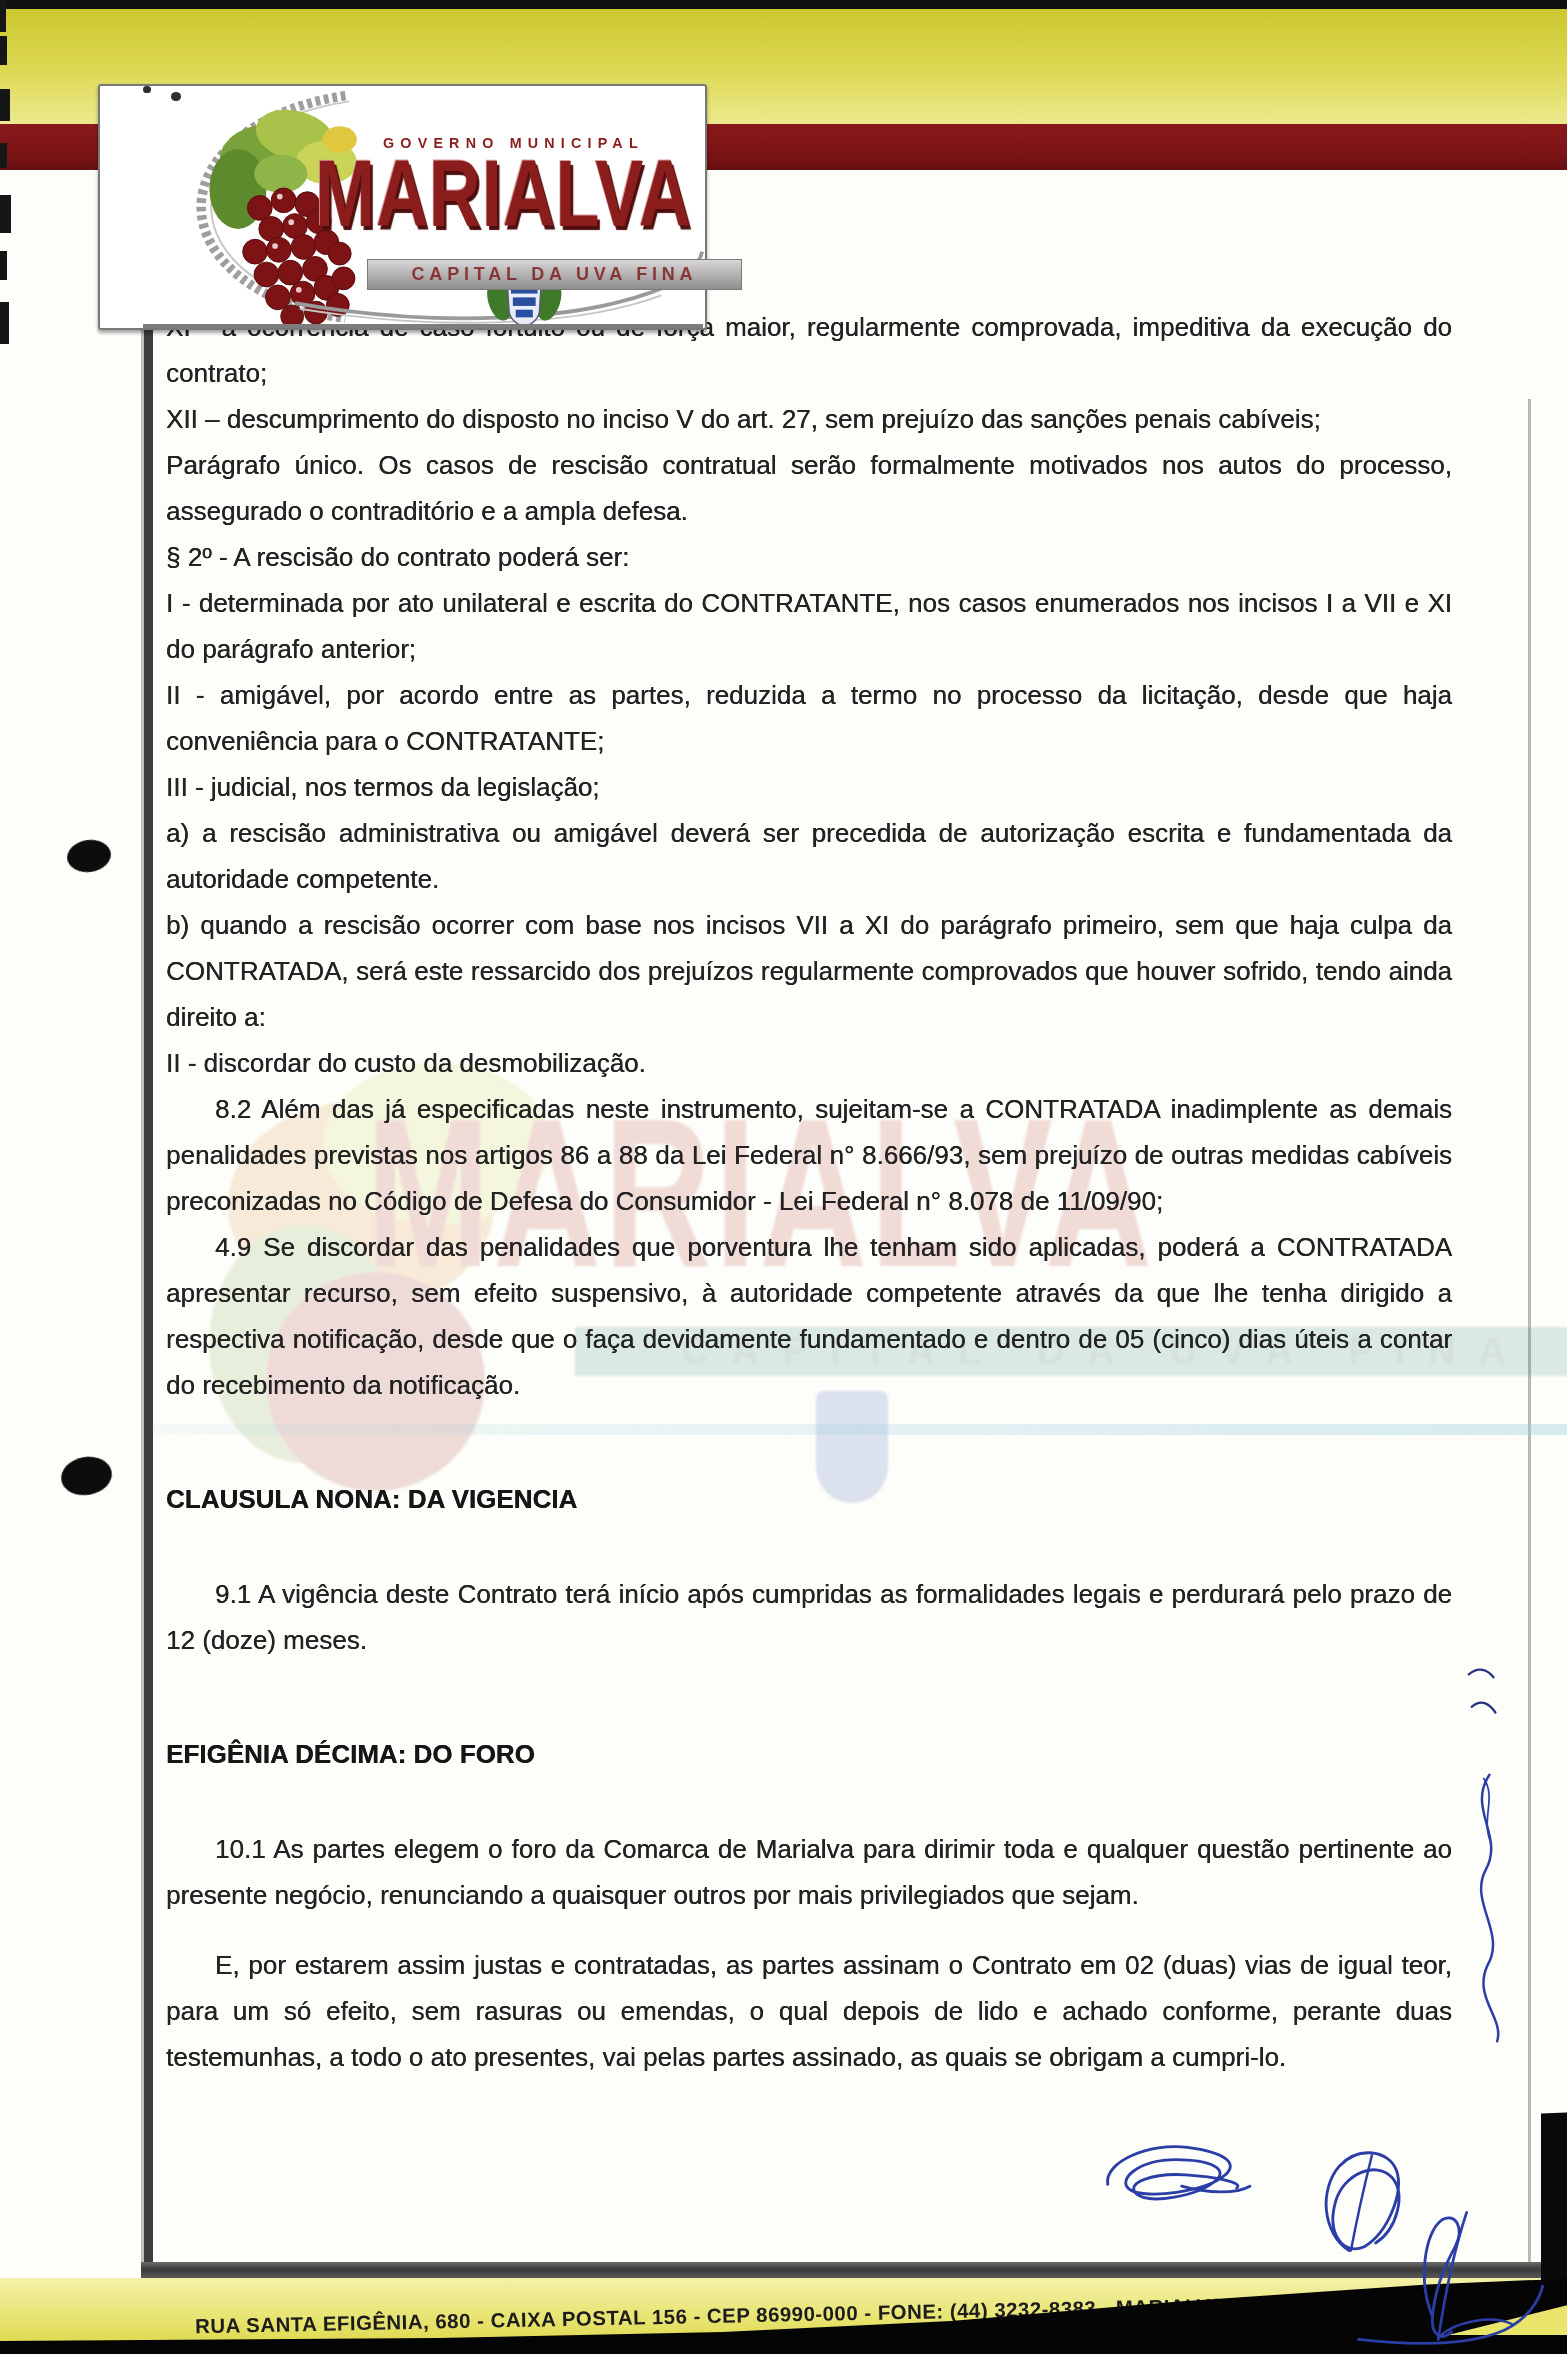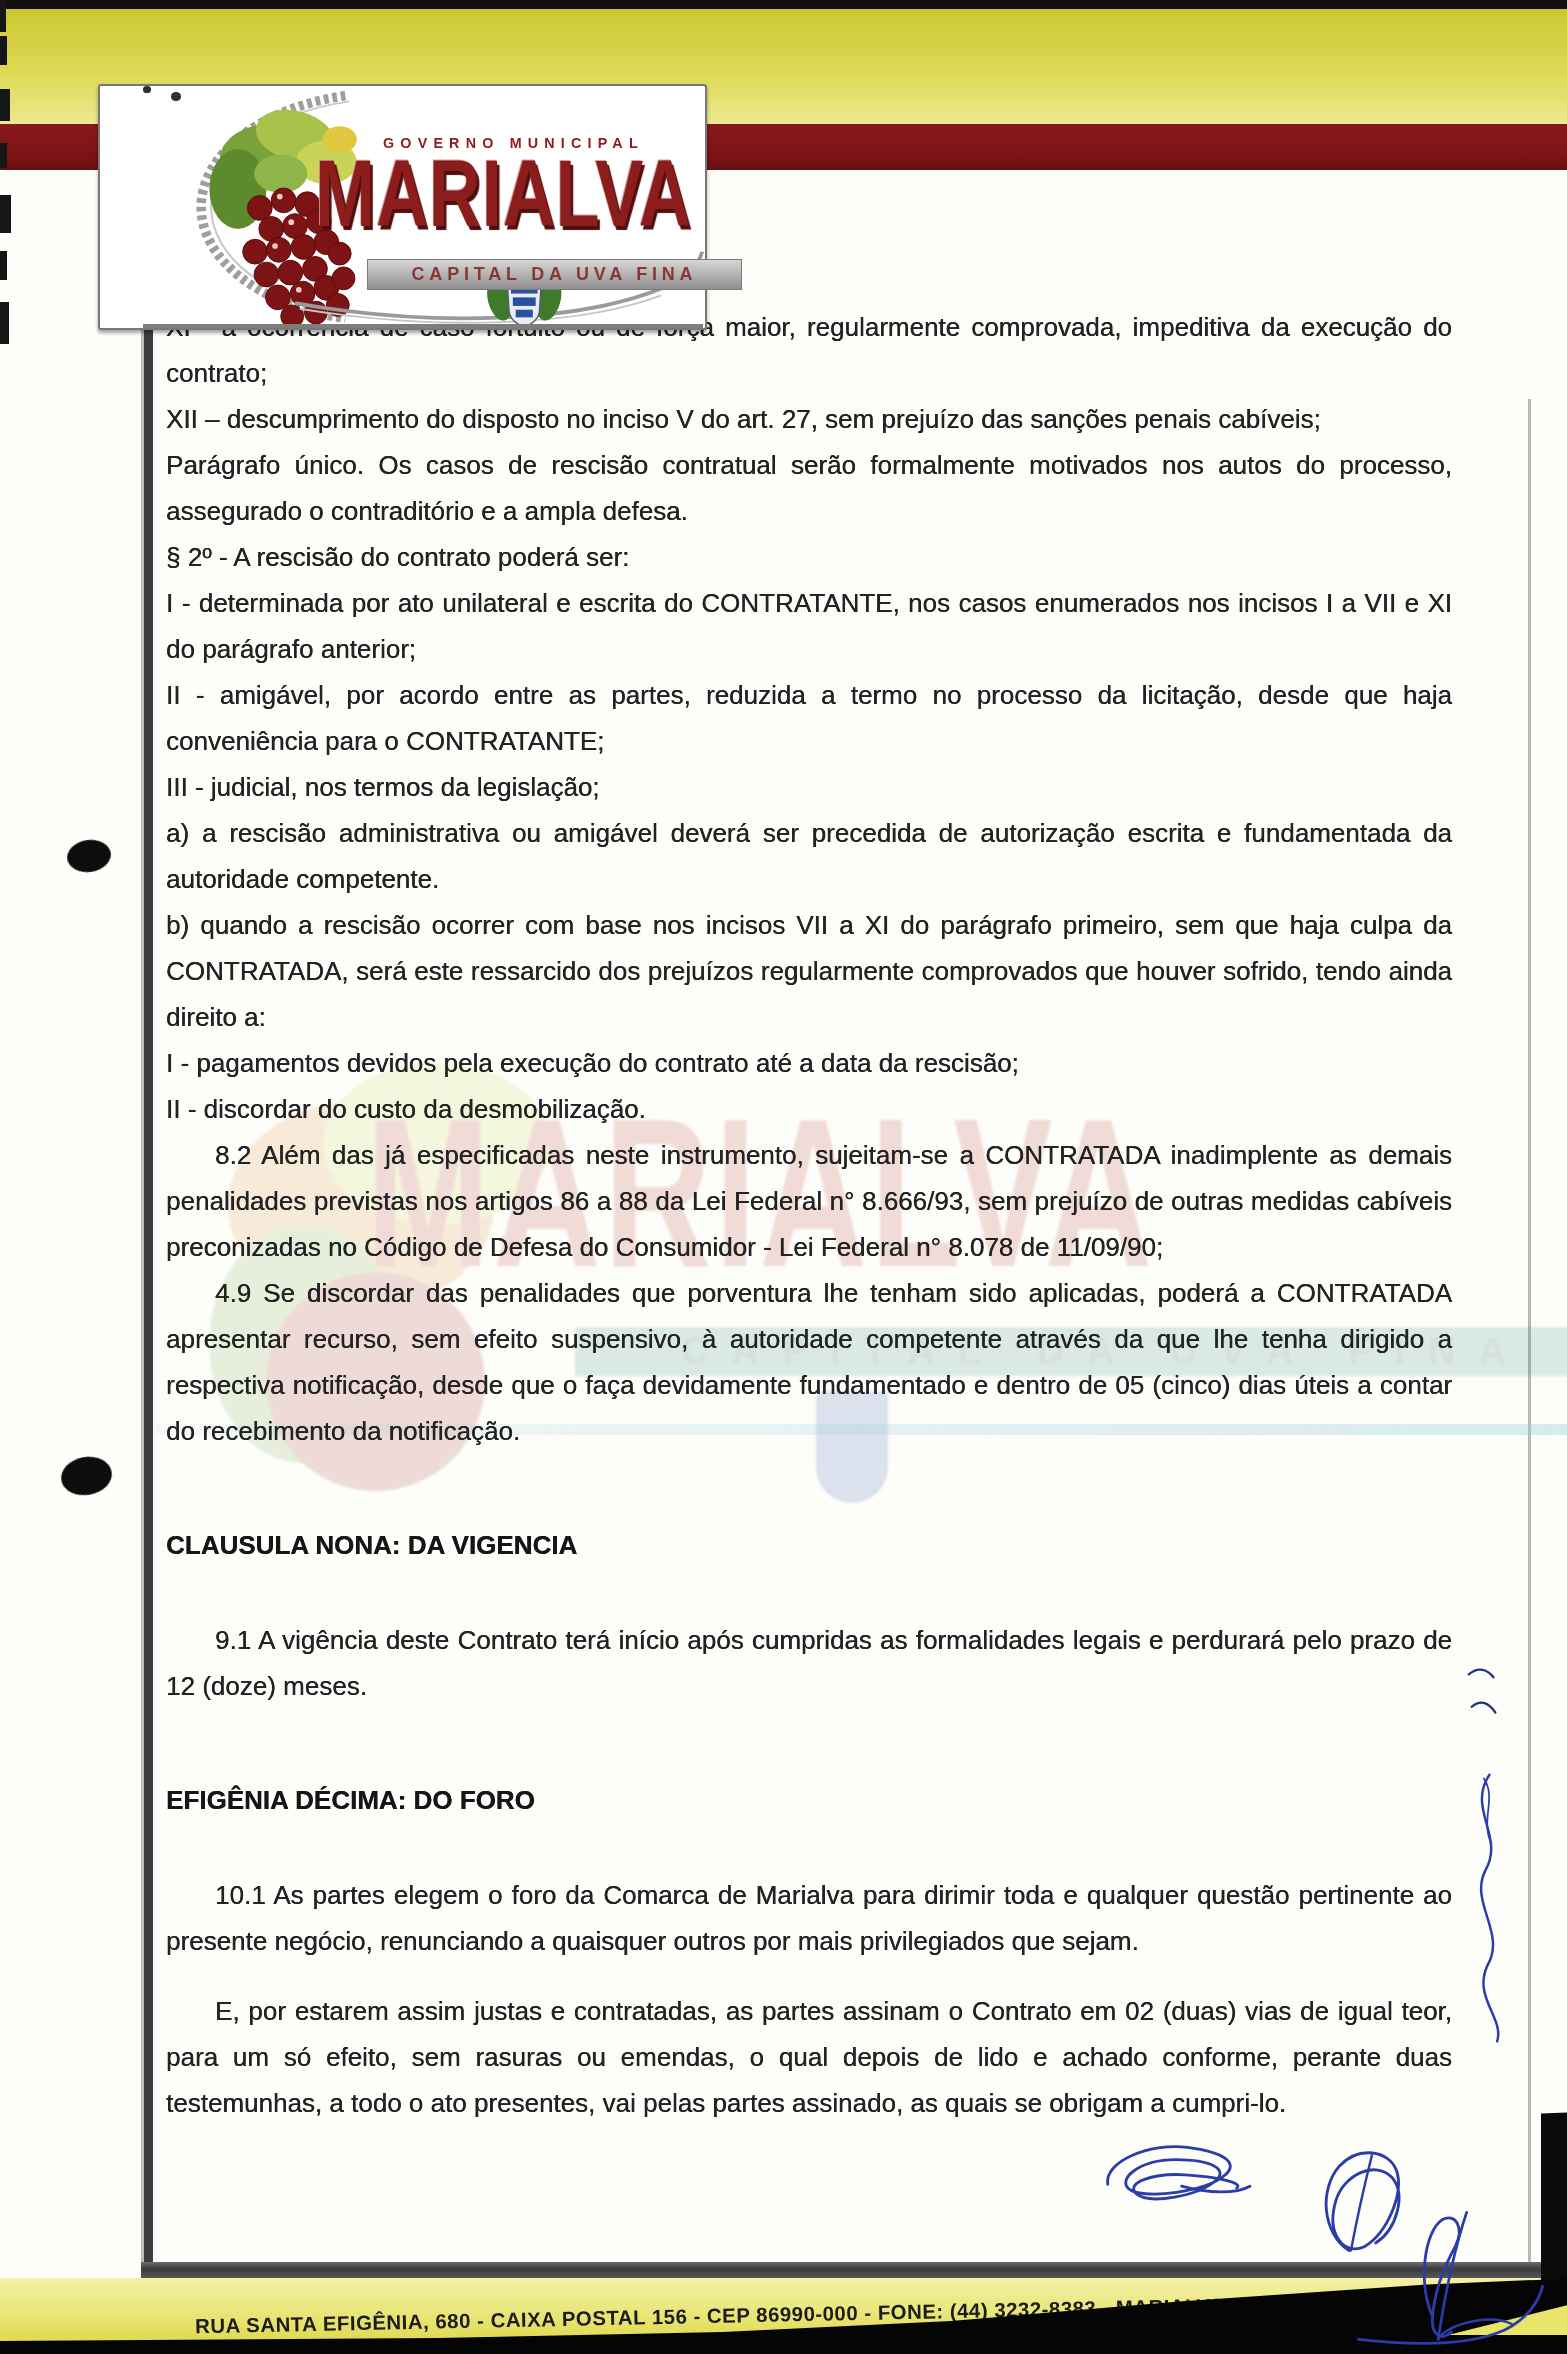--- a/index.html
+++ b/index.html
@@ -116,21 +116,20 @@
   <div class="doc-text" id="doc-text">
       <p>XI - a ocorrência de caso fortuito ou de força maior, regularmente comprovada, impeditiva da execução do contrato;</p>
       <p>XII – descumprimento do disposto no inciso V do art. 27, sem prejuízo das sanções penais cabíveis;</p>
       <p>Parágrafo único. Os casos de rescisão contratual serão formalmente motivados nos autos do processo, assegurado o contraditório e a ampla defesa.</p>
       <p><b class="lead">§ 2º - </b>A rescisão do contrato poderá ser:</p>
       <p>I - determinada por ato unilateral e escrita do CONTRATANTE, nos casos enumerados nos incisos I a VII e XI do parágrafo anterior;</p>
       <p>II - amigável, por acordo entre as partes, reduzida a termo no processo da licitação, desde que haja conveniência para o CONTRATANTE;</p>
       <p>III - judicial, nos termos da legislação;</p>
       <p><b class="lead">a) </b>a rescisão administrativa ou amigável deverá ser precedida de autorização escrita e fundamentada da autoridade competente.</p>
       <p><b class="lead">b) </b>quando a rescisão ocorrer com base nos incisos VII a XI do parágrafo primeiro, sem que haja culpa da CONTRATADA, será este ressarcido dos prejuízos regularmente comprovados que houver sofrido, tendo ainda direito a:</p>
-      <p>I - pagamentos devidos pela execução do contrato até a data da rescisão;</p>
       <p>II - discordar do custo da desmobilização.</p>
       <p class="ind"><b class="lead">8.2 </b>Além das já especificadas neste instrumento, sujeitam-se a CONTRATADA inadimplente as demais penalidades previstas nos artigos 86 a 88 da Lei Federal n° 8.666/93, sem prejuízo de outras medidas cabíveis preconizadas no Código de Defesa do Consumidor - Lei Federal n° 8.078 de 11/09/90;</p>
       <p class="ind"><b class="lead">4.9 </b>Se discordar das penalidades que porventura lhe tenham sido aplicadas, poderá a CONTRATADA apresentar recurso, sem efeito suspensivo, à autoridade competente através da que lhe tenha dirigido a respectiva notificação, desde que o faça devidamente fundamentado e dentro de 05 (cinco) dias úteis a contar do recebimento da notificação.</p>
       <p class="heading">CLAUSULA NONA: DA VIGENCIA</p>
       <p class="ind mt"><b class="lead">9.1 </b>A vigência deste Contrato terá início após cumpridas as formalidades legais e perdurará pelo prazo de 12 (doze) meses.</p>
       <p class="heading">EFIGÊNIA DÉCIMA: DO FORO</p>
       <p class="ind mt"><b class="lead">10.1 </b>As partes elegem o foro da Comarca de Marialva para dirimir toda e qualquer questão pertinente ao presente negócio, renunciando a quaisquer outros por mais privilegiados que sejam.</p>
       <p class="ind mt">E, por estarem assim justas e contratadas, as partes assinam o Contrato em 02 (duas) vias de igual teor, para um só efeito, sem rasuras ou emendas, o qual depois de lido e achado conforme, perante duas testemunhas, a todo o ato presentes, vai pelas partes assinado, as quais se obrigam a cumpri-lo.</p>
     </div>
 

